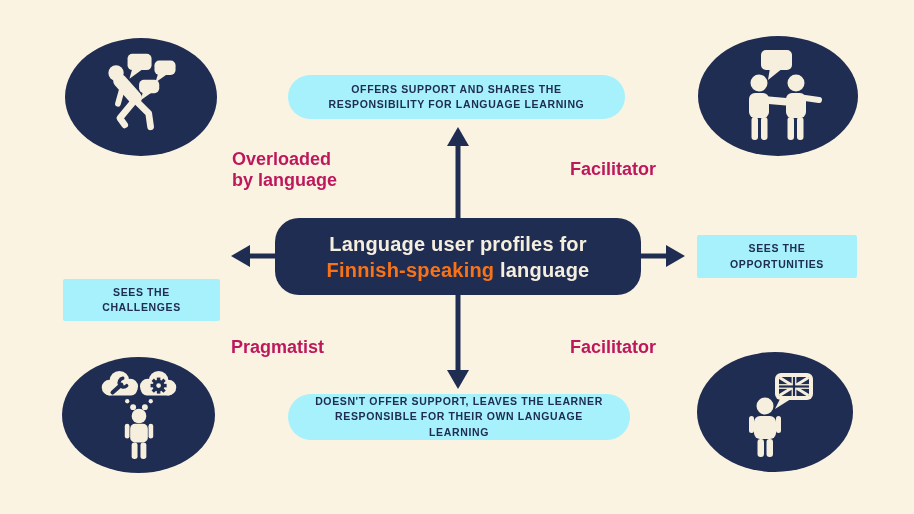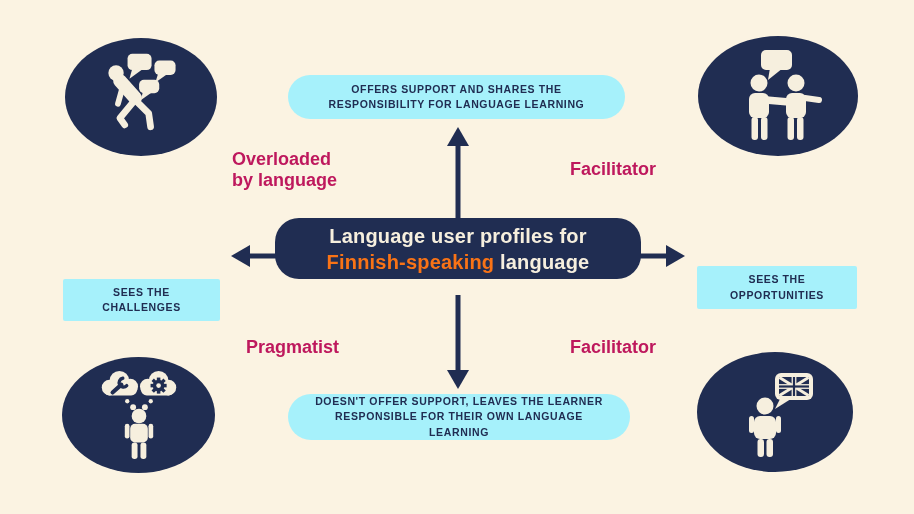--- a/index.html
+++ b/index.html
@@ -32,27 +32,27 @@
     text-align: center;
     display: flex;
     align-items: center;
     justify-content: center;
     padding: 2px 16px;
     box-sizing: border-box;
   }
   .axis-top    { left: 288px; top: 75px;  width: 337px; height: 44px; border-radius: 22px; }
   .axis-bottom { left: 288px; top: 394px; width: 342px; height: 46px; border-radius: 23px; justify-content: center; }
   .axis-left   { left: 63px;  top: 235px; width: 157px; height: 42px; border-radius: 2px; margin-top: 44px; }
-  .axis-right  { left: 697px; top: 235px; width: 160px; height: 43px; border-radius: 2px; margin-top: 31px; }
+  .axis-right  { left: 697px; top: 235px; width: 160px; height: 43px; border-radius: 2px; }
 
   
   .center-box {
     position: absolute;
     left: 275px; top: 218px;
-    width: 366px; height: 61px;
+    width: 366px; height: 77px;
     background: #202D52;
     border-radius: 24px;
     display: flex;
     flex-direction: column;
     align-items: center;
     justify-content: center;
     color: #F6EFDE;
     font-weight: 700;
     font-size: 20px;
     line-height: 26px;
@@ -80,21 +80,21 @@
   .q-label {
     position: absolute;
     color: #be185d;
     font-weight: 700;
     font-size: 18px;
     line-height: 21px;
     white-space: pre-line;
   }
   .label-overloaded  { left: 232px; top: 149px; }
   .label-facilitator { left: 570px; top: 159px; text-align: right; }
-  .label-pragmatist  { left: 246px; top: 337px; }
+  .label-pragmatist  { left: 231px; top: 337px; }
   .label-overadaptor { left: 570px; top: 337px; }
 </style>
 </head>
 <body>
 
 <div class="canvas">
 
   <svg class="axes-svg" width="914" height="514" viewBox="0 0 914 514">
     <g stroke="#202D52" stroke-width="5">
       <line x1="458" y1="218" x2="458" y2="142"></line>

